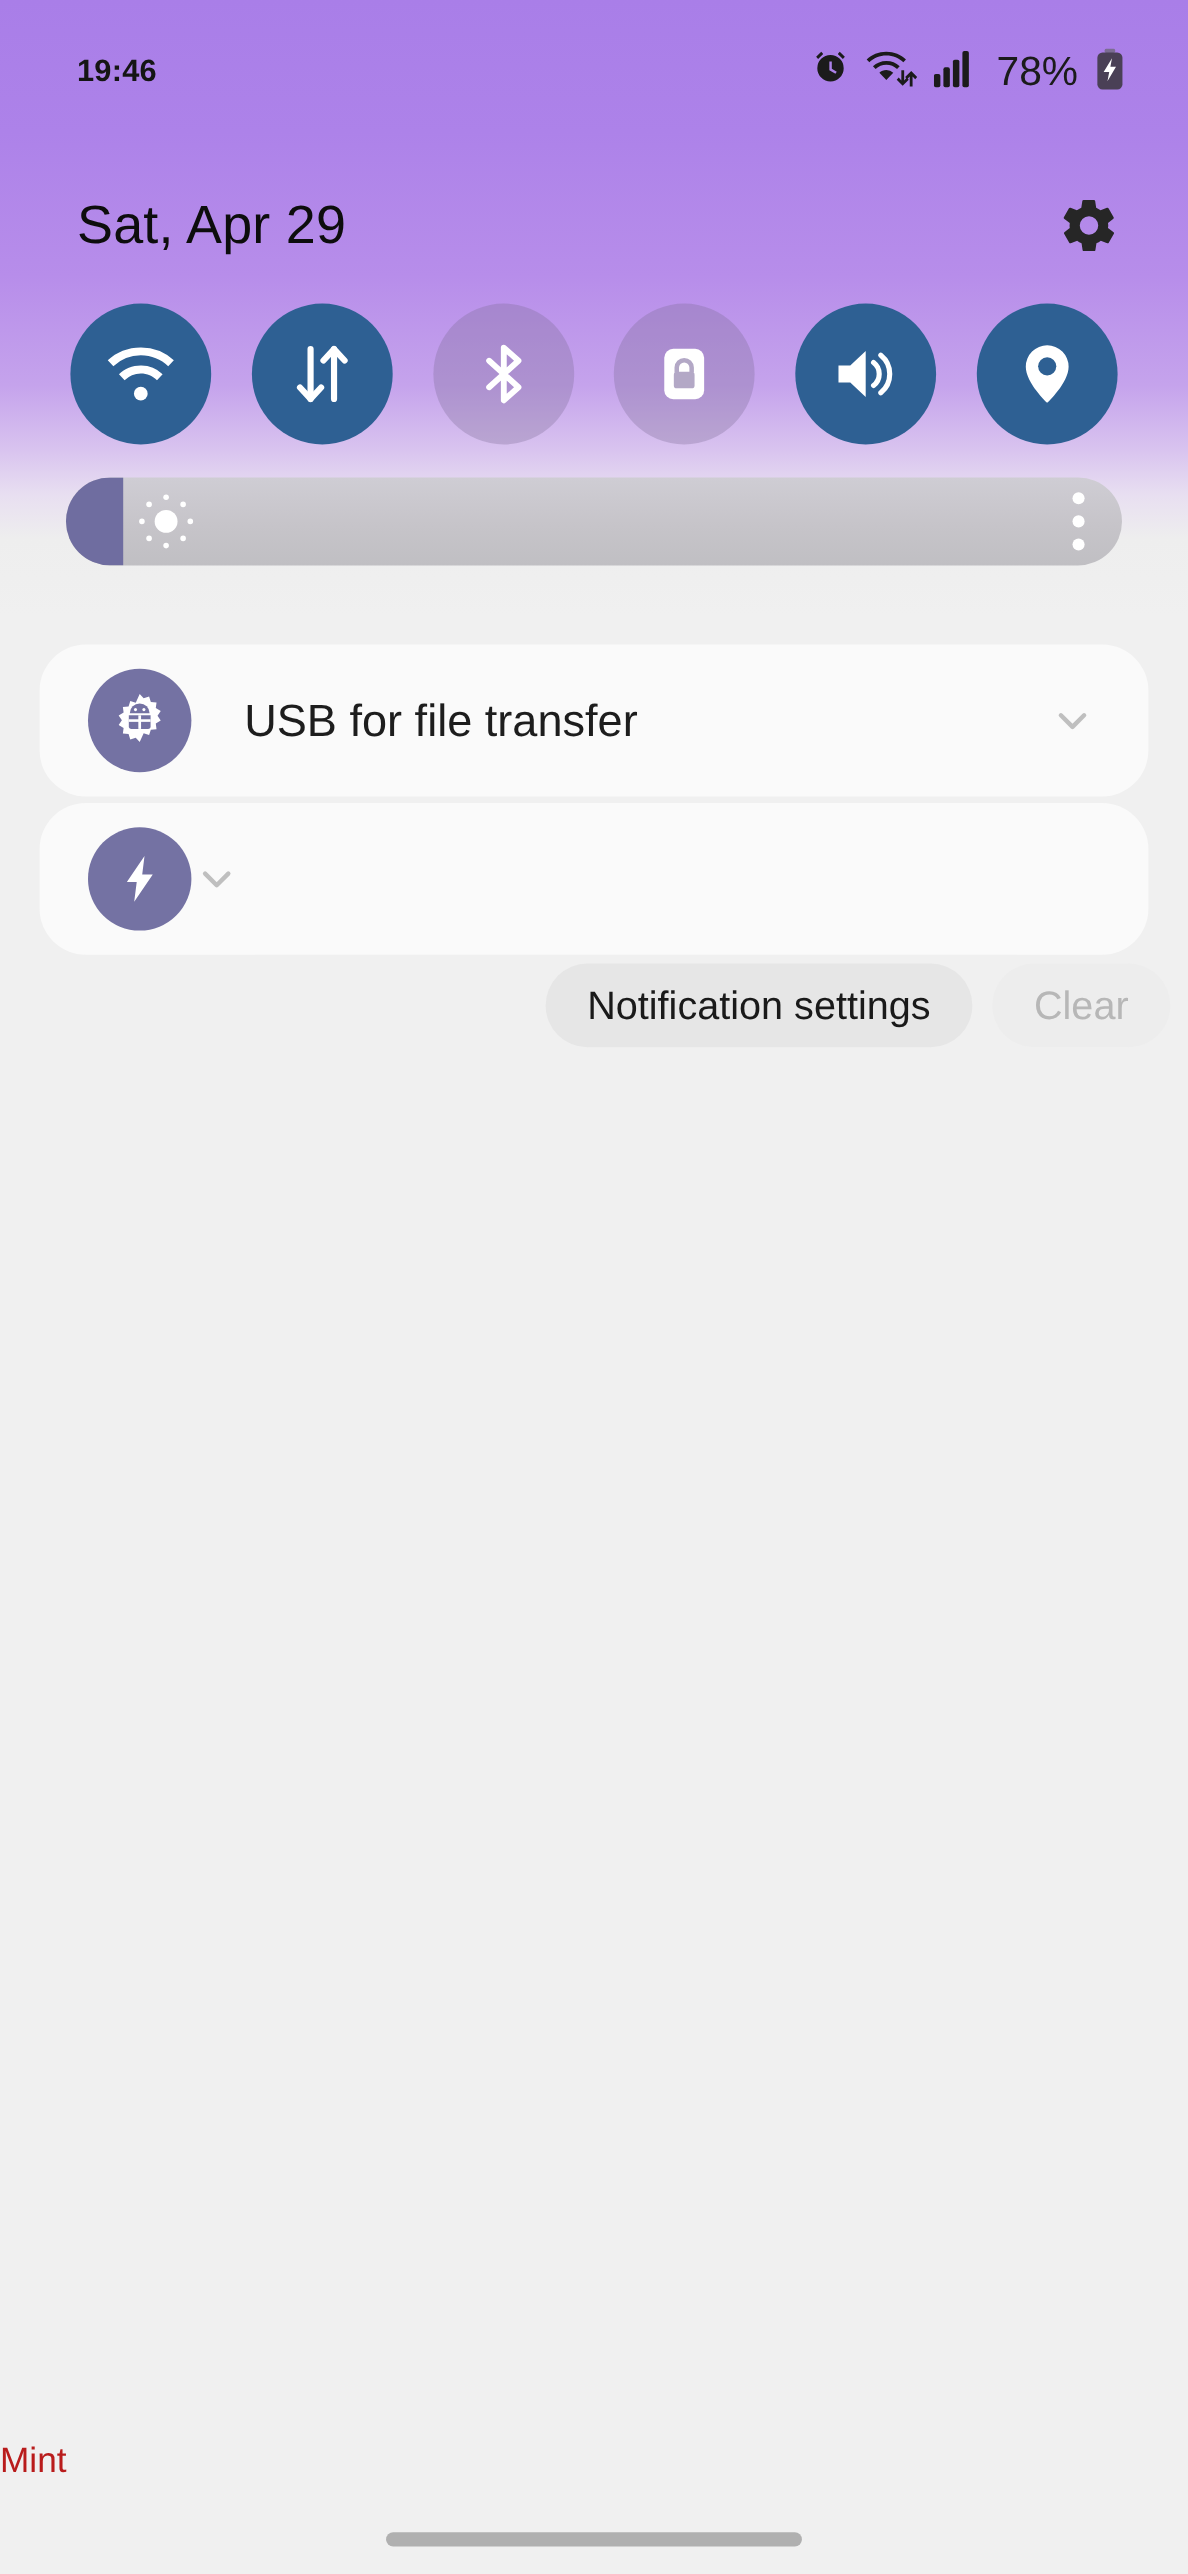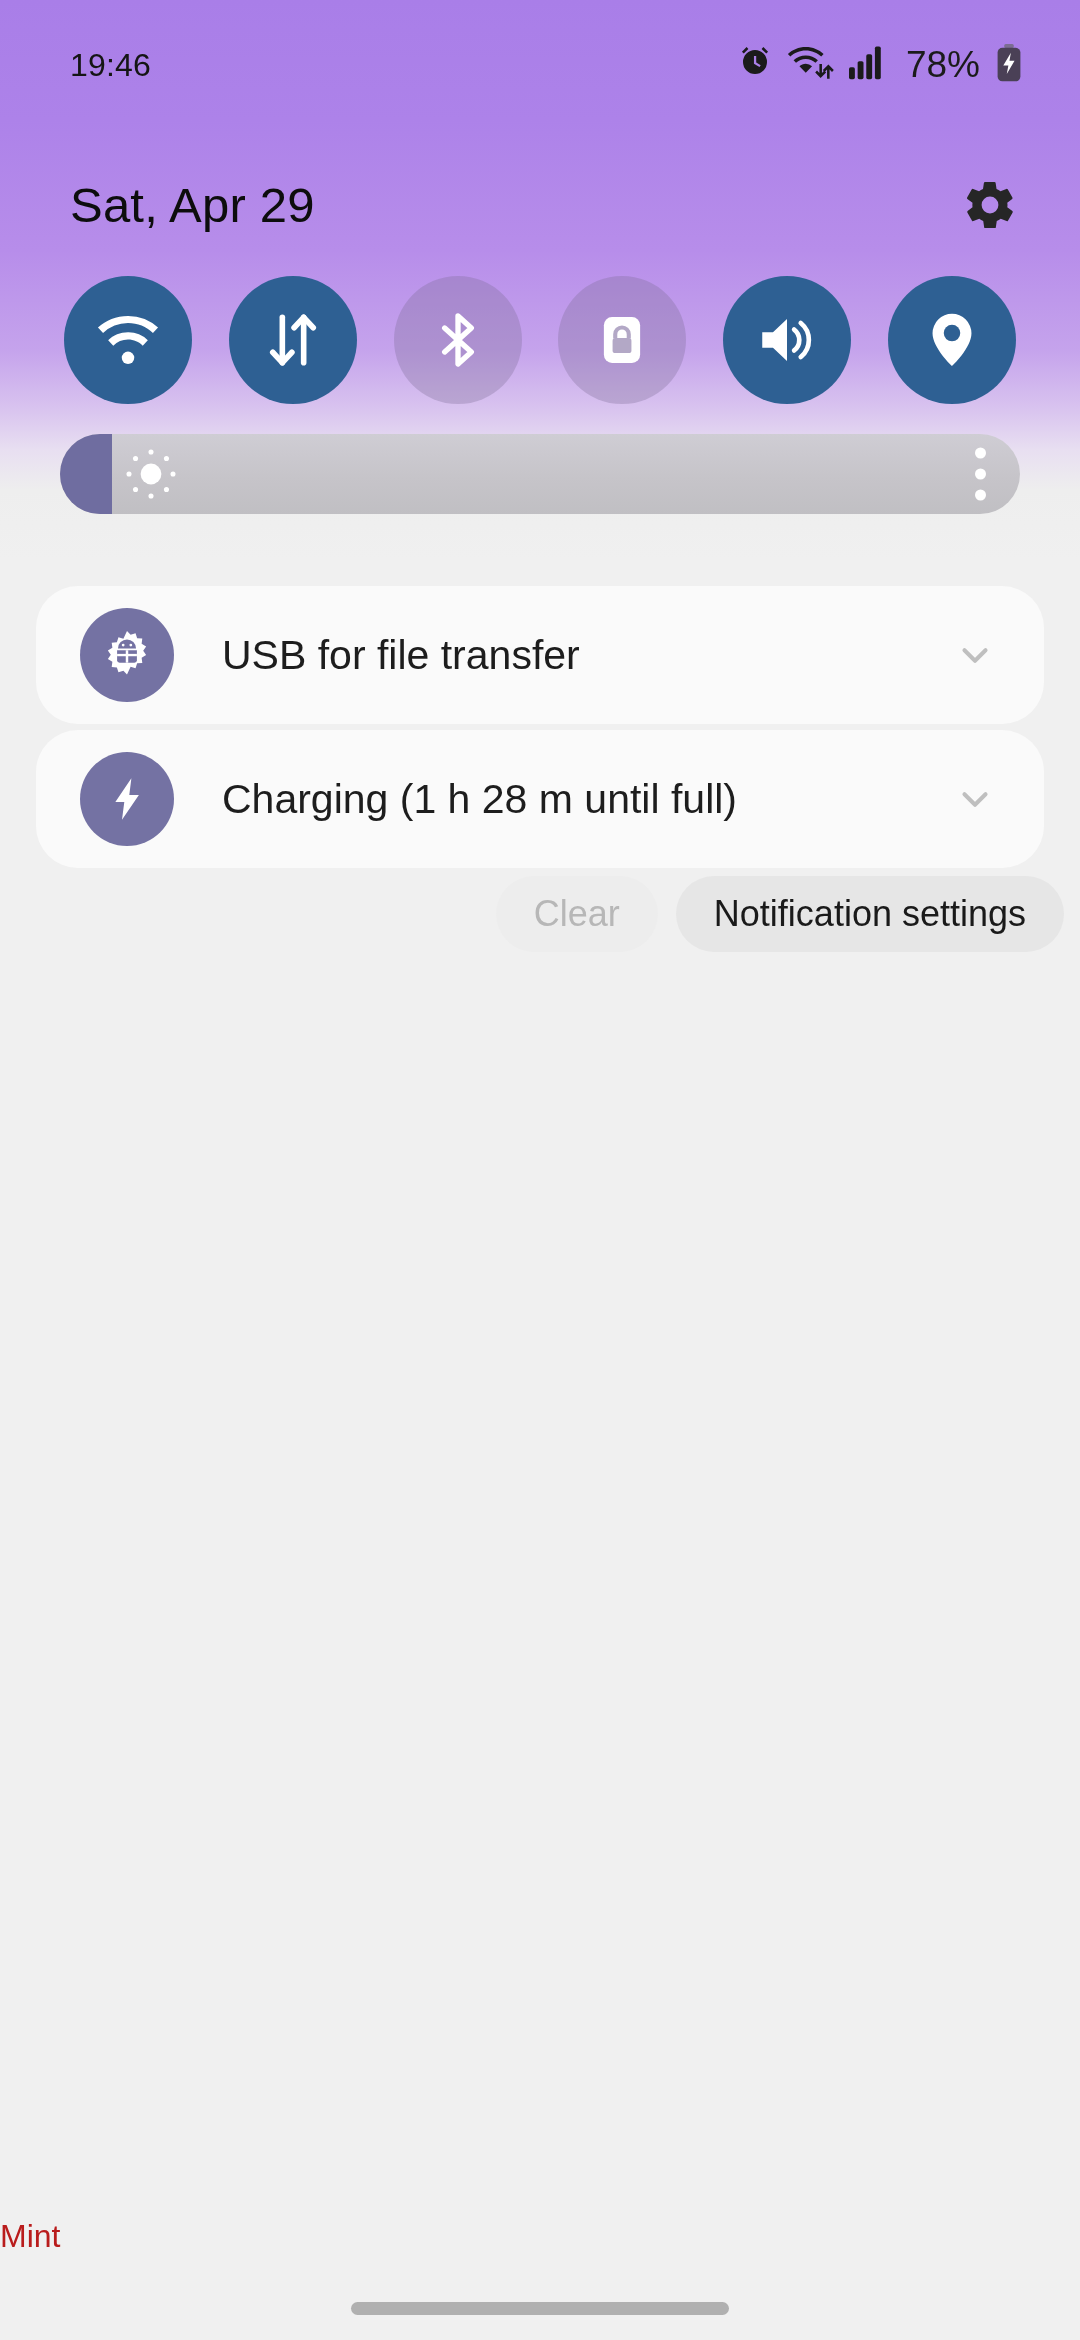--- a/index.html
+++ b/index.html
@@ -28,22 +28,22 @@
         #f0f0f0 2340px);
   }
 
   
   #status-bar {
     position:absolute; left:0; top:0; width:1080px; height:130px;
     display:flex; align-items:center; justify-content:space-between;
     padding:0 58px 0 70px;
   }
   #status-clock {
-    font-size:32px; color:#151515; letter-spacing:0.2px;
-    font-weight:400;
+    font-size:28px; color:#151515; letter-spacing:0.2px;
+    font-weight:700;
   }
   #status-icons {
     display:flex; align-items:flex-start; gap:14px;
   }
   #status-icons svg { display:block; }
   #battery-percent {
     font-size:37px; color:#1b1b1b; margin-left:5px; margin-right:2px;
   }
 
   
@@ -313,29 +313,28 @@
       </svg>
     </span>
   </div>
 
   <div class="notif-card">
     <span class="notif-icon">
       <svg width="50" height="50" viewBox="0 0 24 24" fill="#ffffff">
         <path d="M14.1 2 6.4 13.4h4.3L9.6 22l8.1-11.9h-4.6z"></path>
       </svg>
     </span>
-    <span class="notif-title">Charging (1 h 28 m until full)</span>
     <span class="notif-chevron">
       <svg width="46" height="46" viewBox="0 0 24 24" fill="none" stroke="#bfbfbf" stroke-width="2.1" stroke-linecap="round" stroke-linejoin="round">
         <path d="M6.5 9.5 12 15l5.5-5.5"></path>
       </svg>
     </span>
   </div>
 
 </div>
 
 <div id="notif-actions">
+  <button class="action-btn" id="notification-settings-button">Notification settings</button>
   <button class="action-btn" id="clear-button">Clear</button>
-  <button class="action-btn" id="notification-settings-button">Notification settings</button>
 </div>
 
 <div id="carrier-label">Mint</div>
 <div id="nav-pill"></div>
 
 </body></html>

